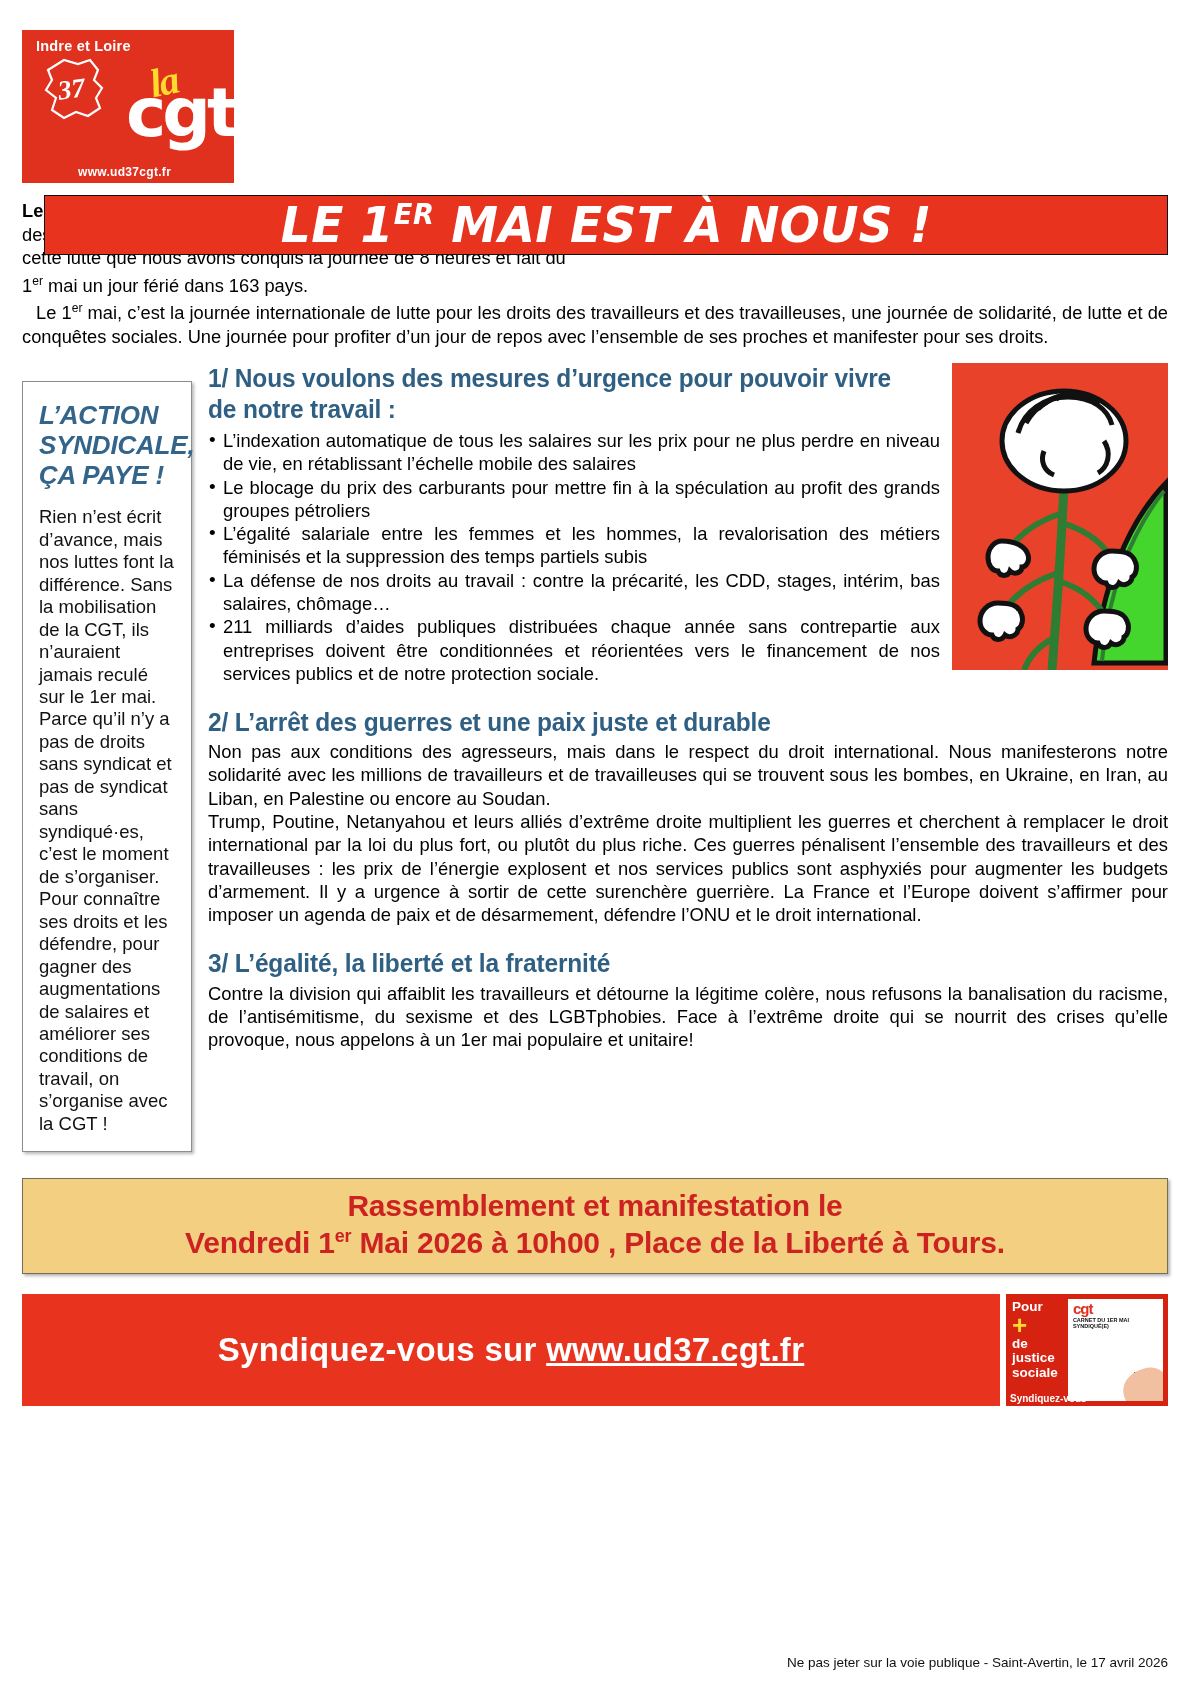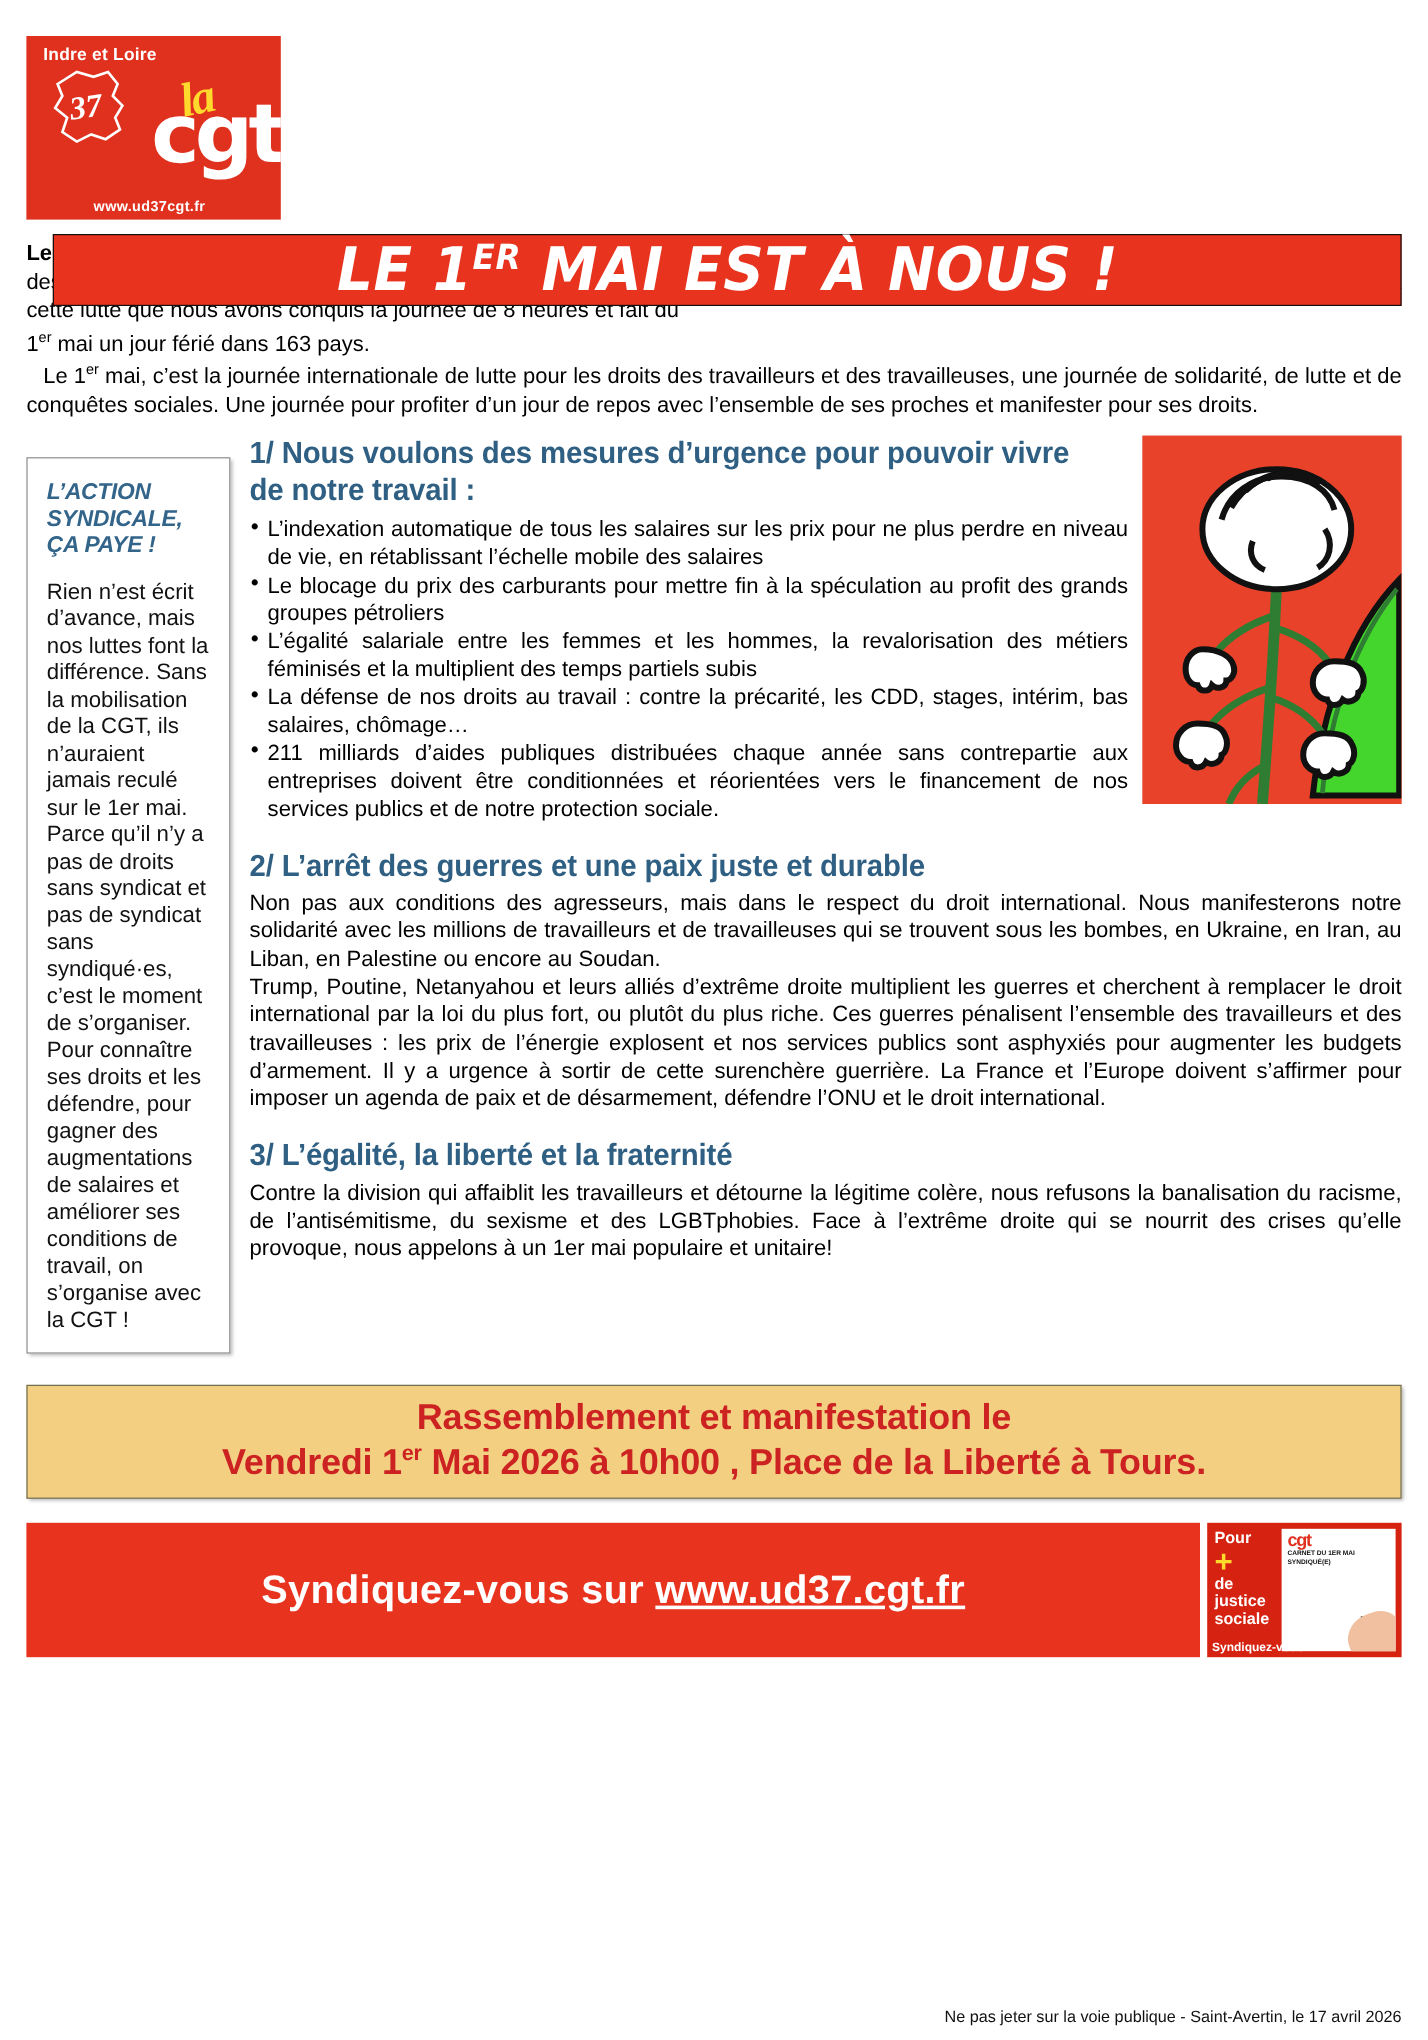--- a/index.html
+++ b/index.html
@@ -138,21 +138,21 @@
     border: 1px solid #8d8d8d;
     box-shadow: 2px 2px 3px rgba(0,0,0,0.28);
     padding: 18px 14px 16px 16px;
     box-sizing: border-box;
     margin-top: 18px;
     background: #fff;
   }
   .sidebar h3 {
     margin: 0 0 16px 0;
     color: #33658a;
-    font-size: 19px;
+    font-size: 26px;
     font-style: italic;
     font-weight: bold;
     line-height: 1.16;
     letter-spacing: -0.2px;
   }
   .sidebar p {
     margin: 0;
     font-size: 18.5px;
     line-height: 1.215;
     color: #111;
@@ -326,21 +326,21 @@
     left: 4px; bottom: 2px;
     color: #fff;
     font-size: 10px;
     font-weight: bold;
   }
 
   
   .legal {
     position: absolute;
     right: 22px;
-    bottom: 12px;
+    bottom: 30px;
     font-size: 13.5px;
     color: #111;
   }
 </style>
 </head>
 <body>
 
 <div class="header">
 
   <div class="logo-box">
@@ -405,21 +405,21 @@
           <path d="M46 240 C36 240 28 248 28 258 C28 266 34 272 40 272 C42 278 50 278 53 272 C58 276 66 272 66 266 C70 264 72 256 69 250 C66 242 58 240 46 240 Z"></path>
           <path d="M152 248 C142 248 134 256 134 266 C134 274 140 280 146 280 C148 286 156 286 159 280 C164 284 172 280 172 274 C176 272 178 264 175 258 C172 250 164 248 152 248 Z"></path>
         </g>
       </svg>
     </div>
 
     <h2 class="section sec1">1/ Nous voulons des mesures d’urgence pour pouvoir vivre de notre travail :</h2>
     <ul class="bullets">
       <li>L’indexation automatique de tous les salaires sur les prix pour ne plus perdre en niveau de vie, en rétablissant l’échelle mobile des salaires</li>
       <li>Le blocage du prix des carburants pour mettre fin à la spéculation au profit des grands groupes pétroliers</li>
-      <li>L’égalité salariale entre les femmes et les hommes, la revalorisation des métiers féminisés et la multiplient des temps partiels subis</li>
+      <li>L’égalité salariale entre les femmes et les hommes, la revalorisation des métiers féminisés et la suppression des temps partiels subis</li>
       <li>La défense de nos droits au travail : contre la précarité, les CDD, stages, intérim, bas salaires, chômage…</li>
       <li>211 milliards d’aides publiques distribuées chaque année sans contrepartie aux entreprises doivent être conditionnées et réorientées vers le financement de nos services publics et de notre protection sociale.</li>
     </ul>
 
     <h2 class="section sec2">2/ L’arrêt des guerres et une paix juste et durable</h2>
     <p class="para">Non pas aux conditions des agresseurs, mais dans le respect du droit international. Nous manifesterons notre solidarité avec les millions de travailleurs et de travailleuses qui se trouvent sous les bombes, en Ukraine, en Iran, au Liban, en Palestine ou encore au Soudan.</p>
     <p class="para">Trump, Poutine, Netanyahou et leurs alliés d’extrême droite multiplient les guerres et cherchent à remplacer le droit international par la loi du plus fort, ou plutôt du plus riche. Ces guerres pénalisent l’ensemble des travailleurs et des travailleuses : les prix de l’énergie explosent et nos services publics sont asphyxiés pour augmenter les budgets d’armement. Il y a urgence à sortir de cette surenchère guerrière. La France et l’Europe doivent s’affirmer pour imposer un agenda de paix et de désarmement, défendre l’ONU et le droit international.</p>
 
     <h2 class="section sec3">3/ L’égalité, la liberté et la fraternité</h2>
     <p class="para">Contre la division qui affaiblit les travailleurs et détourne la légitime colère, nous refusons la banalisation du racisme, de l’antisémitisme, du sexisme et des LGBTphobies. Face à l’extrême droite qui se nourrit des crises qu’elle provoque, nous appelons à un 1er mai populaire et unitaire!</p>

